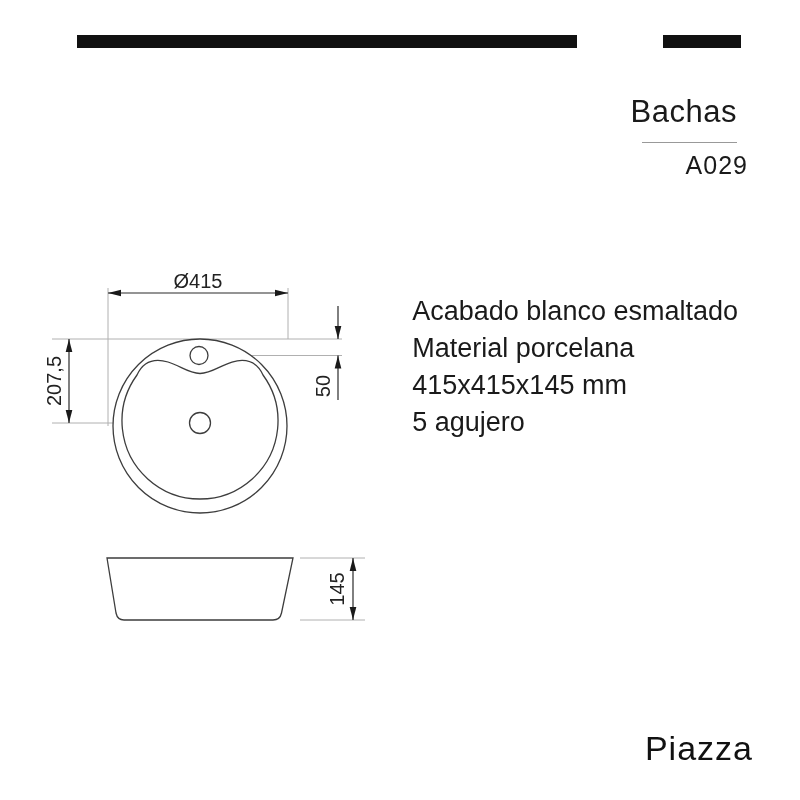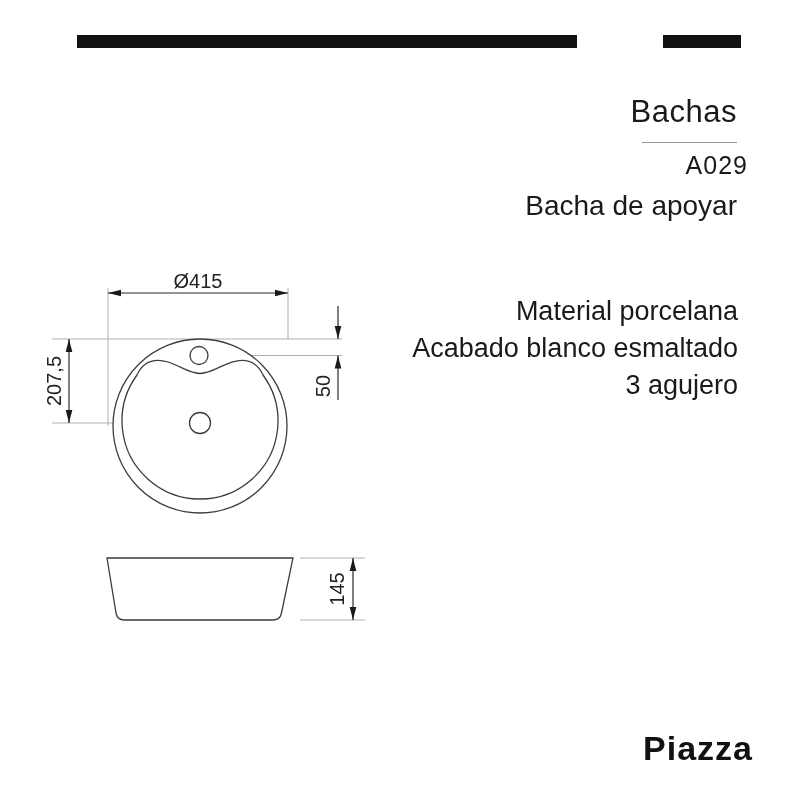--- a/index.html
+++ b/index.html
@@ -17,21 +17,21 @@
   }
   .bar {
     position: absolute;
     top: 35px;
     height: 13px;
     background: #111111;
   }
   .bar-long  { left: 77px;  width: 500px; }
   .bar-short { left: 663px; width: 78px; }
 
-  .rightcol { position: absolute; text-align: right; }
+  .rightcol { position: absolute; }
 
   .title {
     top: 96px; right: 63px;
     font-size: 31px;
     font-weight: 300;
     letter-spacing: 0.5px;
     line-height: 1;
   }
   .divider {
     position: absolute;
@@ -55,21 +55,21 @@
   .specs {
     top: 293px; right: 62px;
     font-size: 27px;
     font-weight: 300;
     line-height: 37px;
     white-space: nowrap;
   }
   .logo {
     top: 731px; right: 47px;
     font-size: 34px;
-    font-weight: 700;
+    font-weight: 400;
     letter-spacing: 1px;
     color: #111111;
     line-height: 1;
     margin-left: 44px;
   }
   svg.drawing { position: absolute; left: 0; top: 0; pointer-events: none; }
   svg.drawing .ref   { stroke: #b0b0b0; stroke-width: 1; fill: none; }
   svg.drawing .line  { stroke: #2a2a2a; stroke-width: 1.2; fill: none; }
   svg.drawing .shape { stroke: #3d3d3d; stroke-width: 1.3; fill: #ffffff; }
   svg.drawing .arrow { fill: #1a1a1a; stroke: none; }
@@ -83,21 +83,20 @@
 <body>
 
 <div class="page">
 
   <div class="bar bar-long"></div>
   <div class="bar bar-short"></div>
 
   <div class="rightcol title">Bachas</div>
   <div class="divider"></div>
   <div class="rightcol code">A029</div>
-  <div class="rightcol product-name">Bacha de apoyar</div>
 
   <svg class="drawing" width="400" height="680" viewBox="0 0 400 680" aria-hidden="true">
 
     <line class="ref" x1="52" y1="339" x2="342" y2="339"></line>
     <line class="ref" x1="208" y1="355.5" x2="342" y2="355.5"></line>
     <line class="ref" x1="52" y1="423" x2="189.5" y2="423"></line>
     <line class="ref" x1="108" y1="288" x2="108" y2="426"></line>
     <line class="ref" x1="288" y1="288" x2="288" y2="339"></line>
 
     <circle class="shape" cx="200" cy="426" r="87"></circle>
@@ -131,20 +130,21 @@
              Q 117.5 620 116 613 Z"></path>
     <line class="ref" x1="300" y1="558" x2="365" y2="558"></line>
     <line class="ref" x1="300" y1="620" x2="365" y2="620"></line>
     <line class="line" x1="353" y1="558" x2="353" y2="620"></line>
     <polygon class="arrow" points="353,558 349.7,571 356.3,571"></polygon>
     <polygon class="arrow" points="353,620 349.7,607 356.3,607"></polygon>
     <text transform="rotate(-90 339 589)" x="339" y="589" text-anchor="middle" dominant-baseline="middle">145</text>
   </svg>
 
   <div class="rightcol specs">
+    <div>Acabado blanco esmaltado</div>
     <div>Material porcelana</div>
-    <div>Acabado blanco esmaltado</div>
-    <div>3 agujero</div>
+    <div>415x415x145 mm</div>
+    <div>5 agujero</div>
   </div>
 
   <div class="rightcol logo">Piazza</div>
 
 </div>
 
 </body></html>

